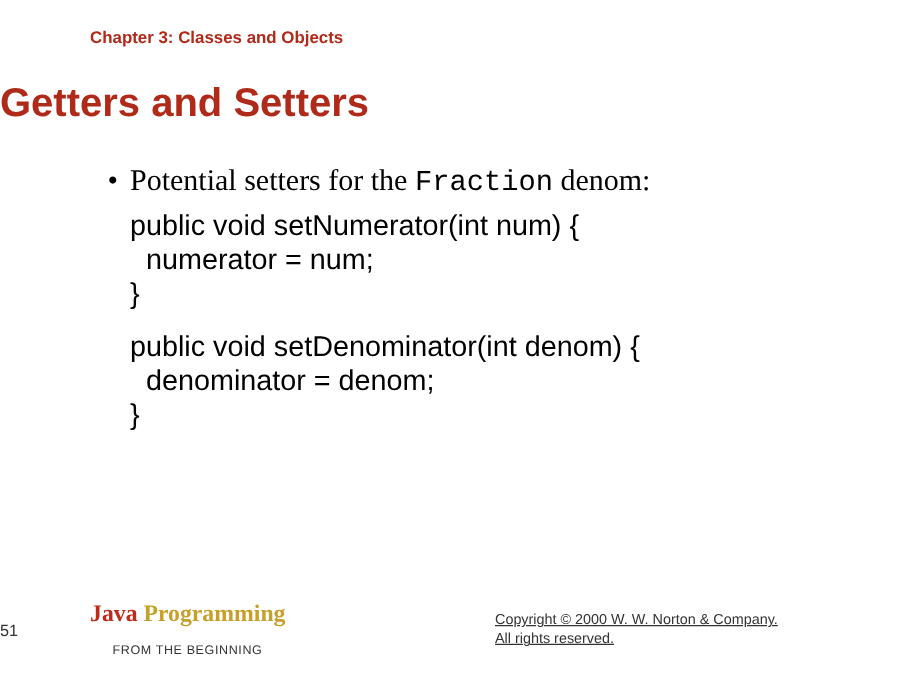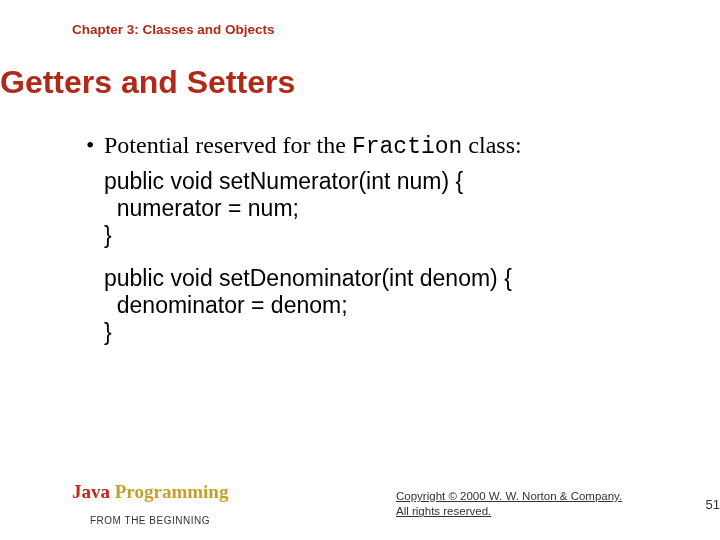--- a/index.html
+++ b/index.html
@@ -94,21 +94,21 @@
     letter-spacing: 0.5px;
     margin-top: 12px;
     margin-left: 18px;
     color: #333;
   }
   .pagenum {
     position: absolute;
     bottom: 28px;
     left: 0;
     width: 720px;
-    text-align: right;
+    text-align: left;
     font-family: Arial, Helvetica, sans-serif;
     font-size: 13px;
     color: #333;
   }
   .copyright {
     position: absolute;
     bottom: 20px;
     right: 64px;
     width: 260px;
     text-align: left;
@@ -124,21 +124,21 @@
 
 <div class="slide">
 
   <div class="chapter">Chapter 3: Classes and Objects</div>
 
   <div class="title">Getters and Setters</div>
 
   <div class="body">
 
     <div class="bullet">
-      <span>Potential reserved for the </span><span class="mono">Fraction</span><span> class:</span>
+      <span>Potential setters for the </span><span class="mono">Fraction</span><span> denom:</span>
     </div>
 
     <div class="codeblock">public void setNumerator(int num) {
   numerator = num;
 }</div>
 
     <div class="codeblock">public void setDenominator(int denom) {
   denominator = denom;
 }</div>
 

